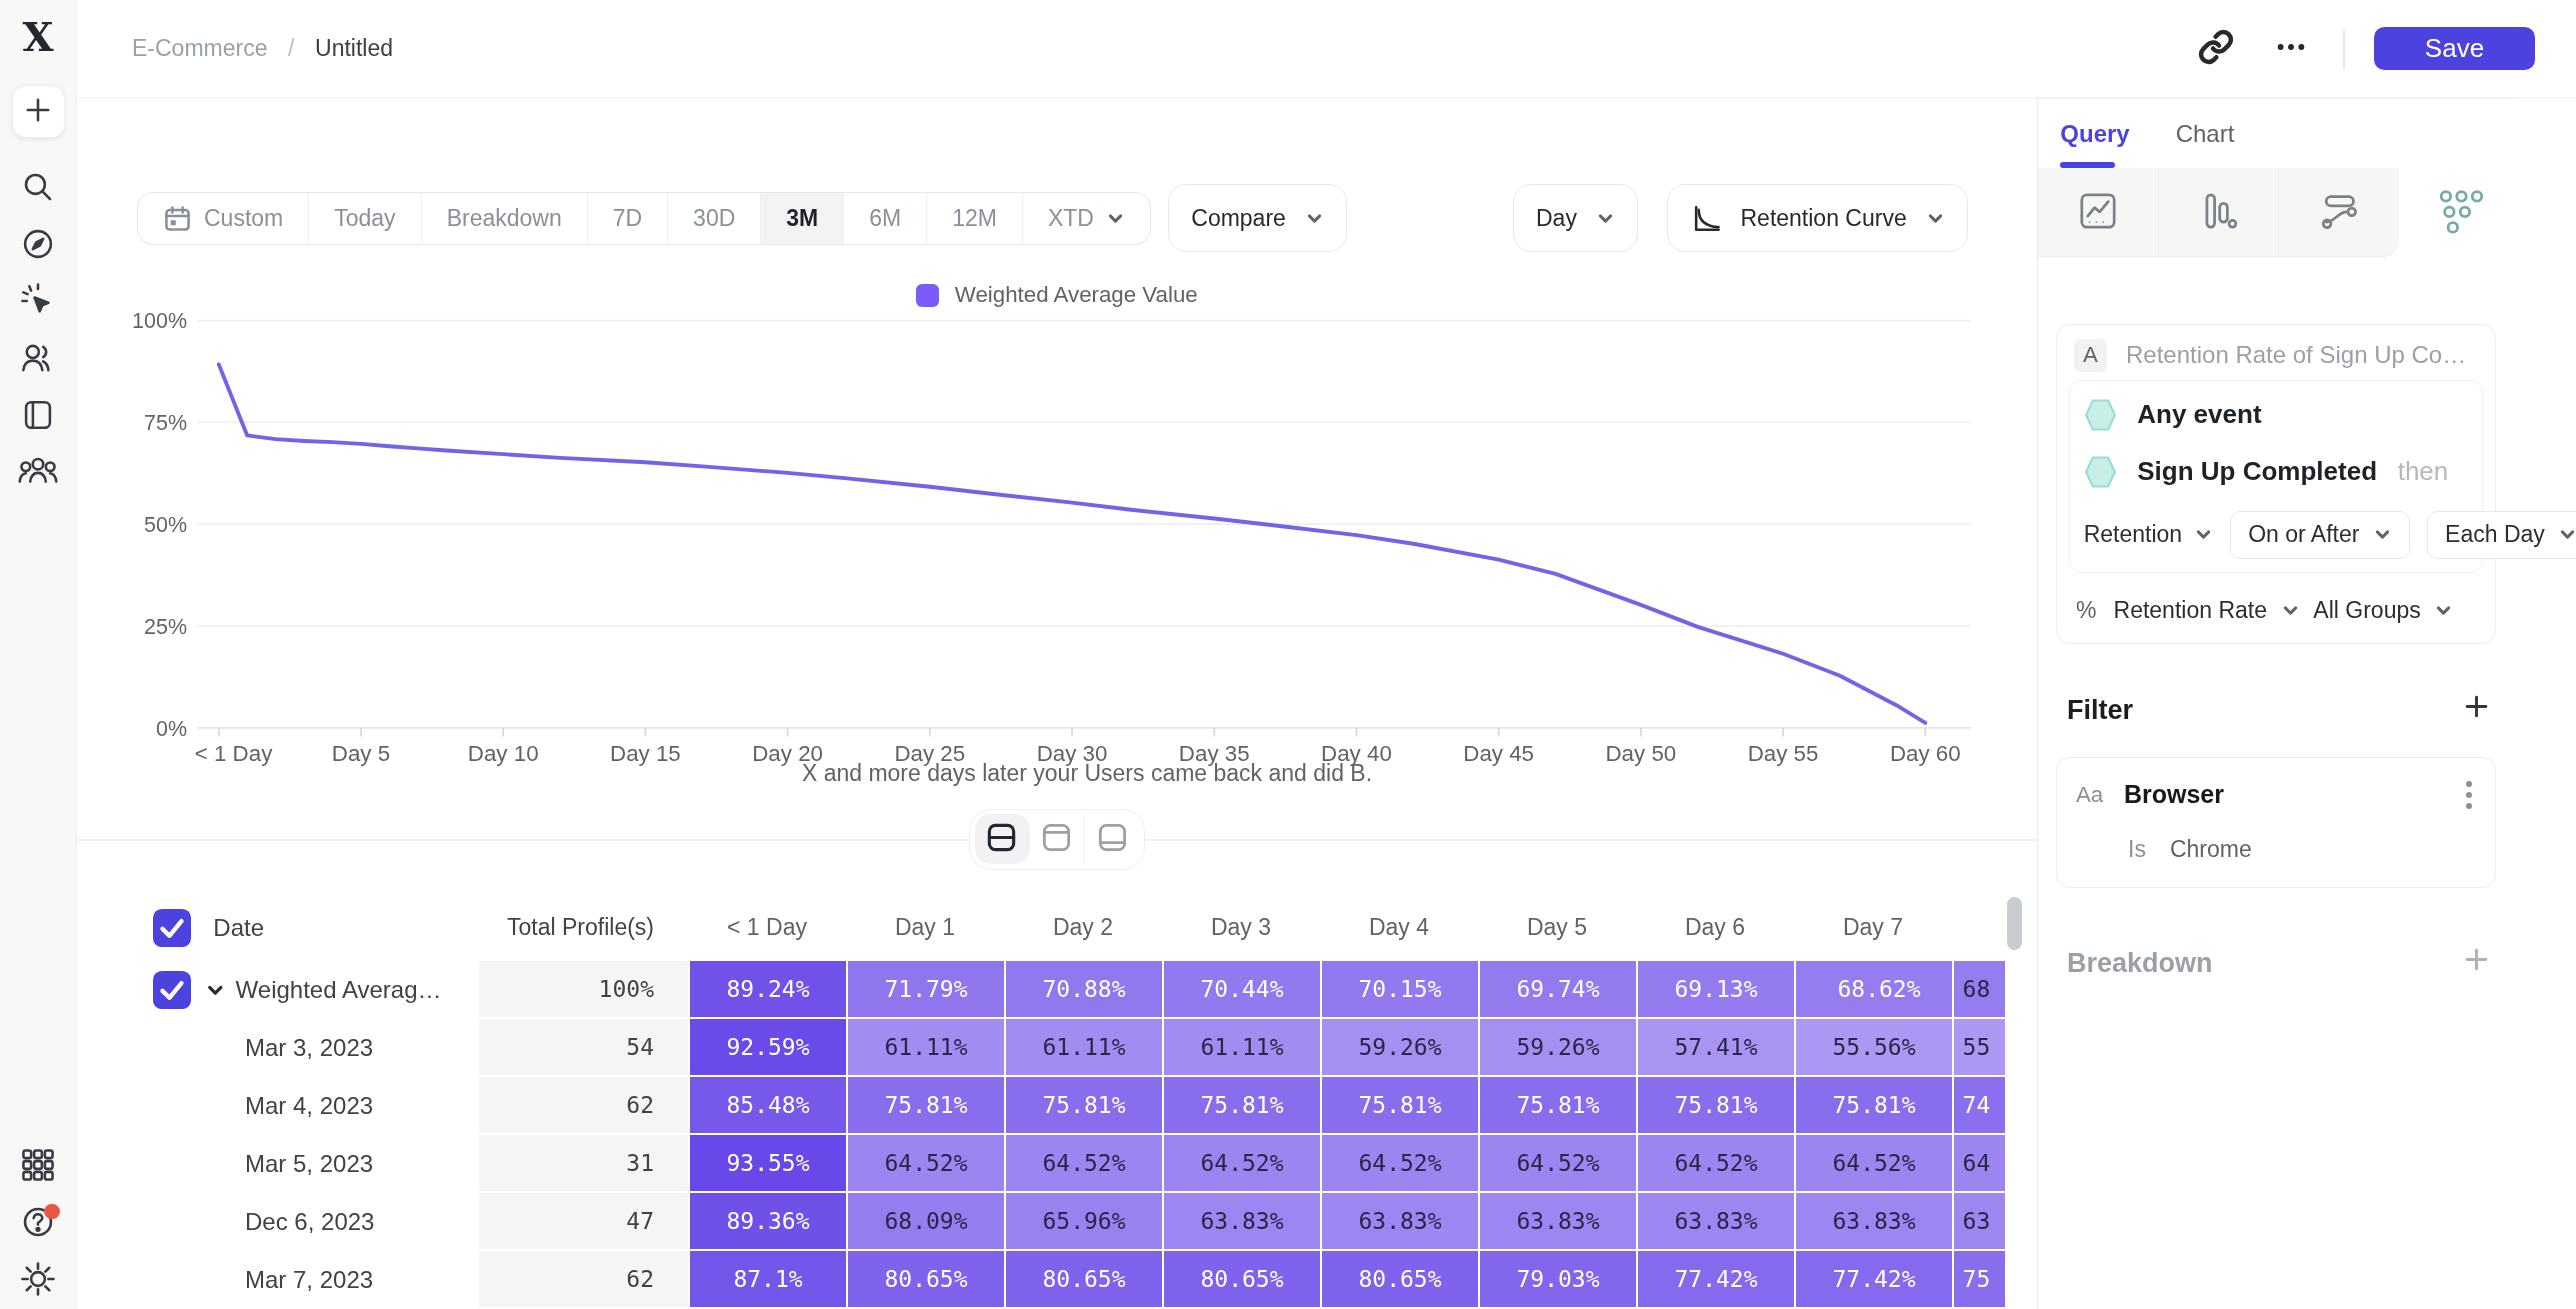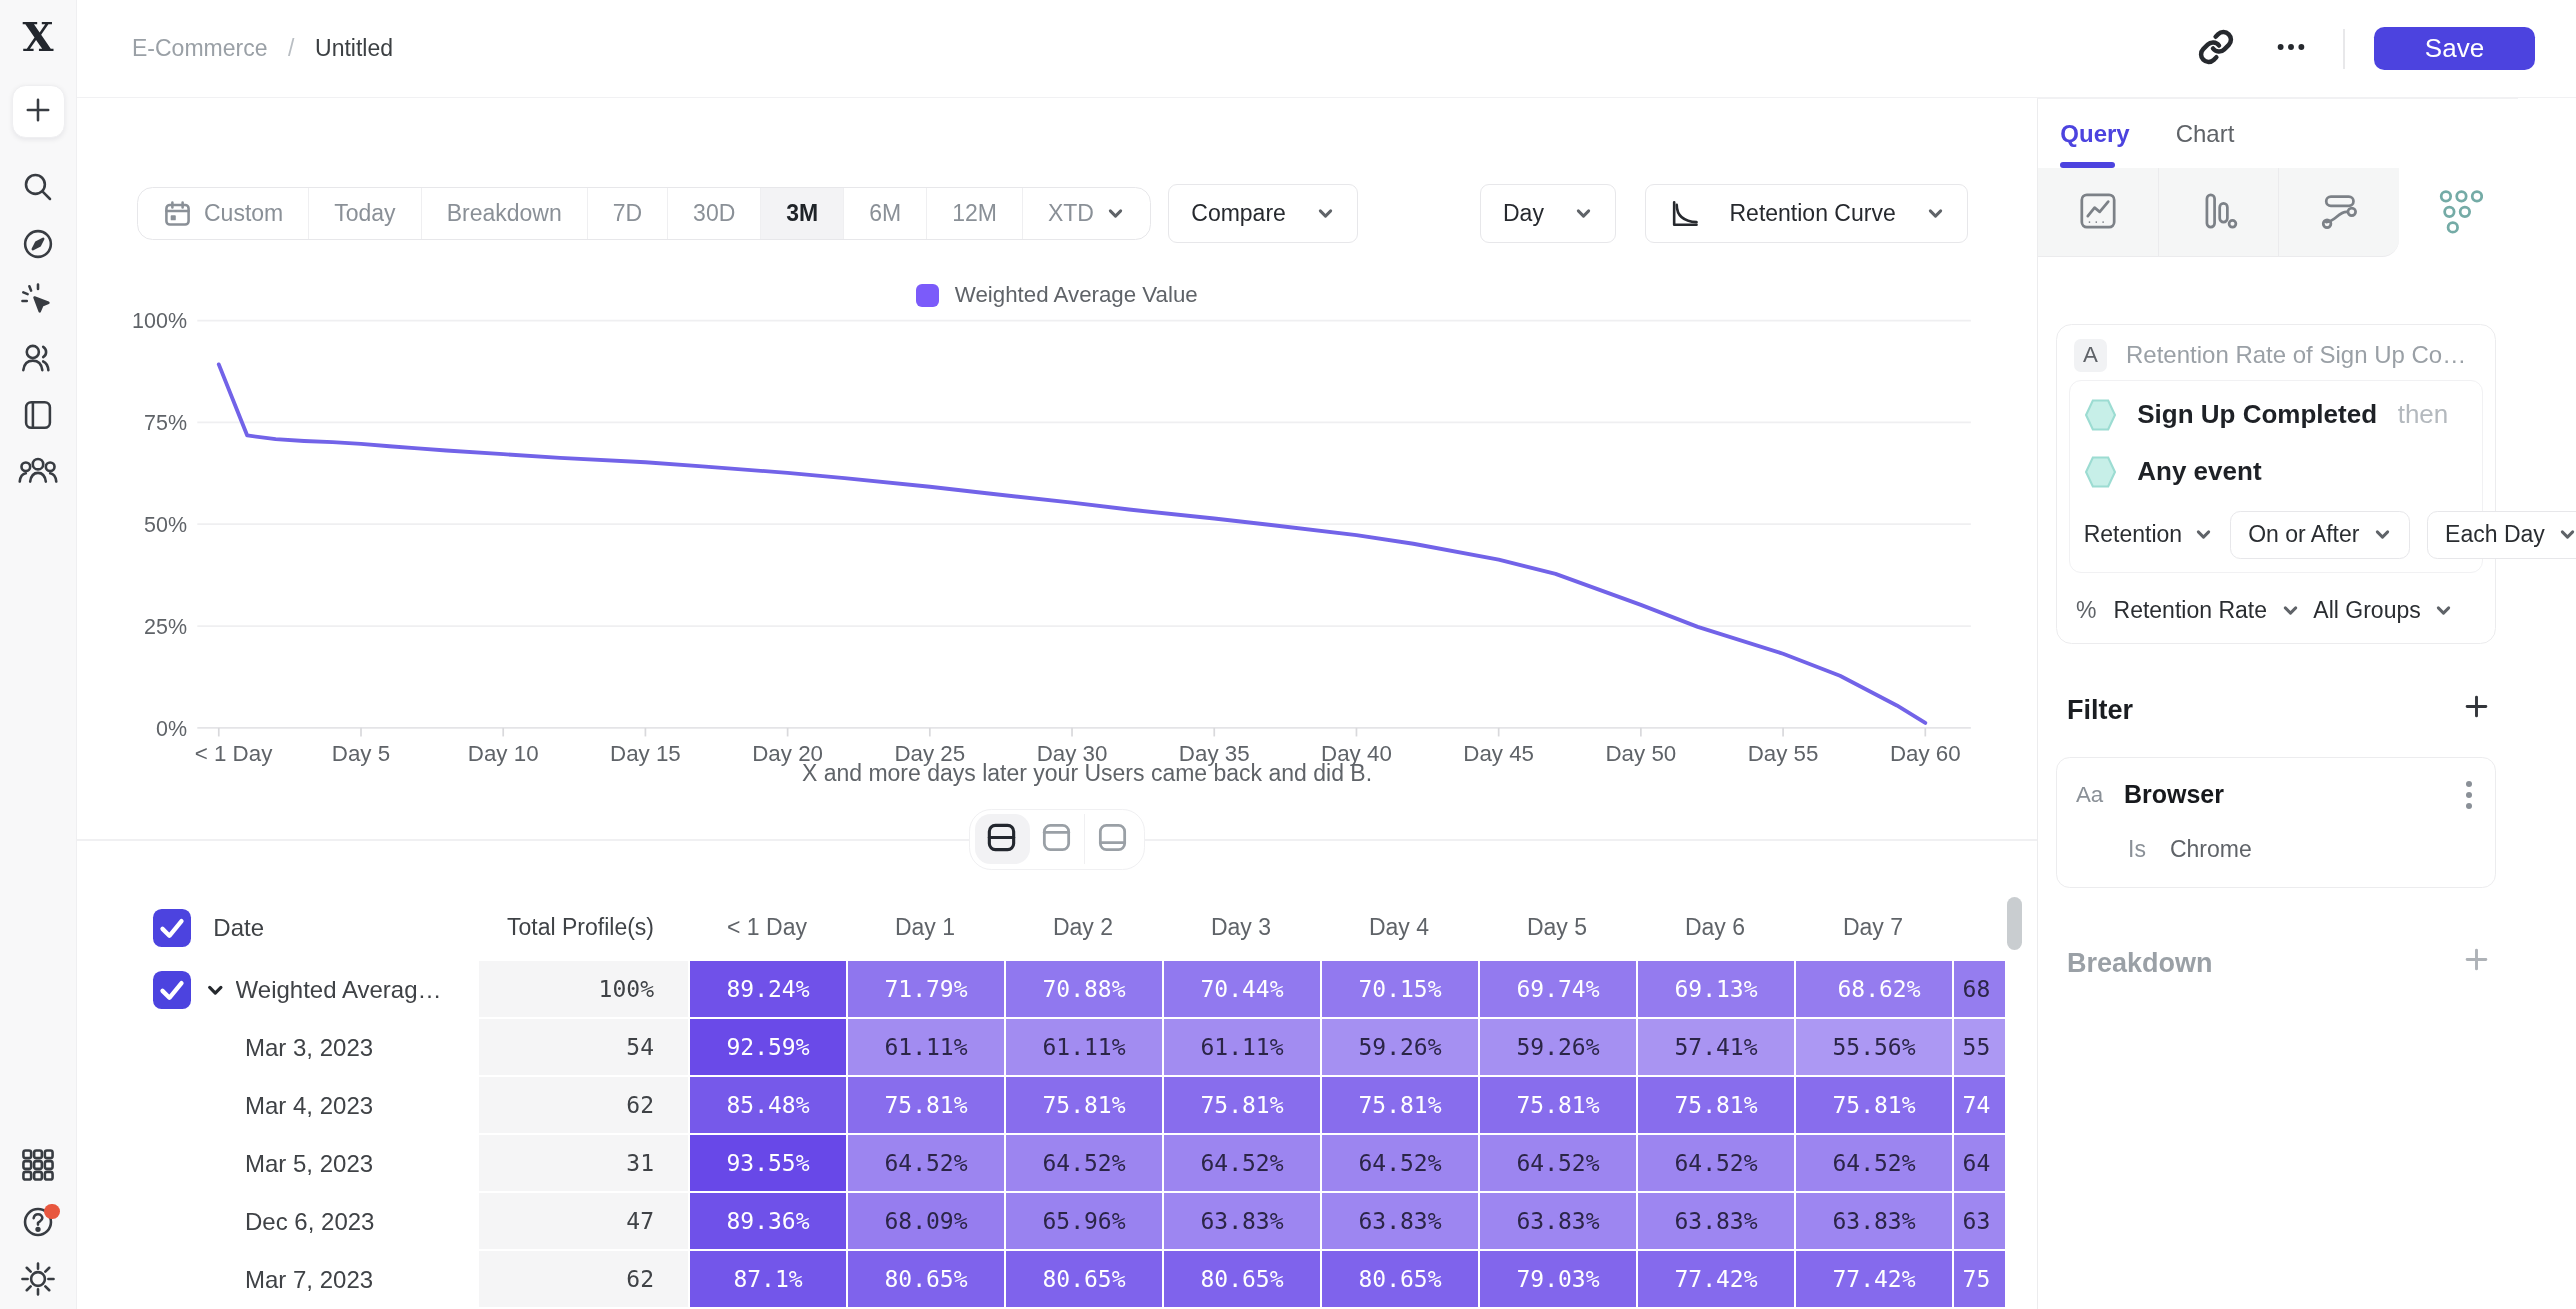--- a/index.html
+++ b/index.html
@@ -32,21 +32,21 @@
     border:none; display:flex; align-items:center; justify-content:center; cursor:pointer; font-family:inherit; }
 
   
   .main { position:absolute; left:77px; top:0; width:1960px; height:1309px; background:#fff; }
   .toolbar { position:absolute; top:184px; left:60px; right:69px; display:flex; align-items:center; }
   .seg { display:flex; border:1.7px solid #E7E7EA; border-radius:15.5px; height:53px; background:#fff; overflow:hidden; }
   .seg .item { display:flex; align-items:center; gap:12px; padding:0 25px; font-size:23px; color:#8A9097;
     border-right:1.7px solid #EFEFF1; cursor:pointer; white-space:nowrap; }
   .seg .item:last-child { border-right:none; }
   .seg .item.sel { background:#F3F3F5; color:#1F2328; font-weight:bold; }
-  .btn { display:flex; align-items:center; gap:30px; border:1.7px solid #E7E7EA; border-radius:9px; height:59px;
+  .btn { display:flex; align-items:center; gap:19px; border:1.7px solid #E7E7EA; border-radius:18px; height:68px;
     padding:0 22.3px; font-size:23px; color:#26292E; background:#fff; cursor:pointer; white-space:nowrap; }
   .compare { margin-left:17px; }
   .rightctl { margin-left:auto; display:flex; gap:29px; }
   .chev svg { stroke:#5F6368; fill:none; stroke-width:3.4; stroke-linecap:round; stroke-linejoin:round; display:block; }
   .cal svg, .rc svg { stroke:#8A9097; fill:none; stroke-width:3; stroke-linecap:round; stroke-linejoin:round; display:block; }
   .rc svg { stroke:#26292E; }
 
   .legendrow { position:absolute; top:282px; left:0; right:0; display:flex; justify-content:center; align-items:center;
     gap:15.5px; font-size:22.3px; color:#5F6368; }
   .legendrow .sw { width:23px; height:23px; border-radius:6px; background:var(--legend); }
@@ -547,30 +547,30 @@
       <div class="abadge">A</div>
       <div class="qtitle">Retention Rate of Sign Up Compl...</div>
     </div>
     <div class="inner">
       <div class="step">
         <span class="hex">
             <svg width="33" height="34" viewBox="0 0 38 40">
               <polygon points="10,3 28,3 36,20 28,37 10,37 2,20" fill="#C7EFE8" stroke="#9CDCD2" stroke-width="2.5"></polygon>
             </svg>
           </span>
-        <span class="sname">Sign Up Completed</span>
-        <span class="ssuf">then</span>
+        <span class="sname">Any event</span>
       </div>
       <div class="step">
         <span class="hex">
             <svg width="33" height="34" viewBox="0 0 38 40">
               <polygon points="10,3 28,3 36,20 28,37 10,37 2,20" fill="#C7EFE8" stroke="#9CDCD2" stroke-width="2.5"></polygon>
             </svg>
           </span>
-        <span class="sname">Any event</span>
+        <span class="sname">Sign Up Completed</span>
+        <span class="ssuf">then</span>
       </div>
       <div class="ctls">
         <div class="ctl-plain">
           <span>Retention</span>
           <span class="chev">
               <svg width="19" height="19" viewBox="0 0 22 22">
                 <path d="M5 8l6 6 6-6"></path>
               </svg>
             </span>
         </div>

